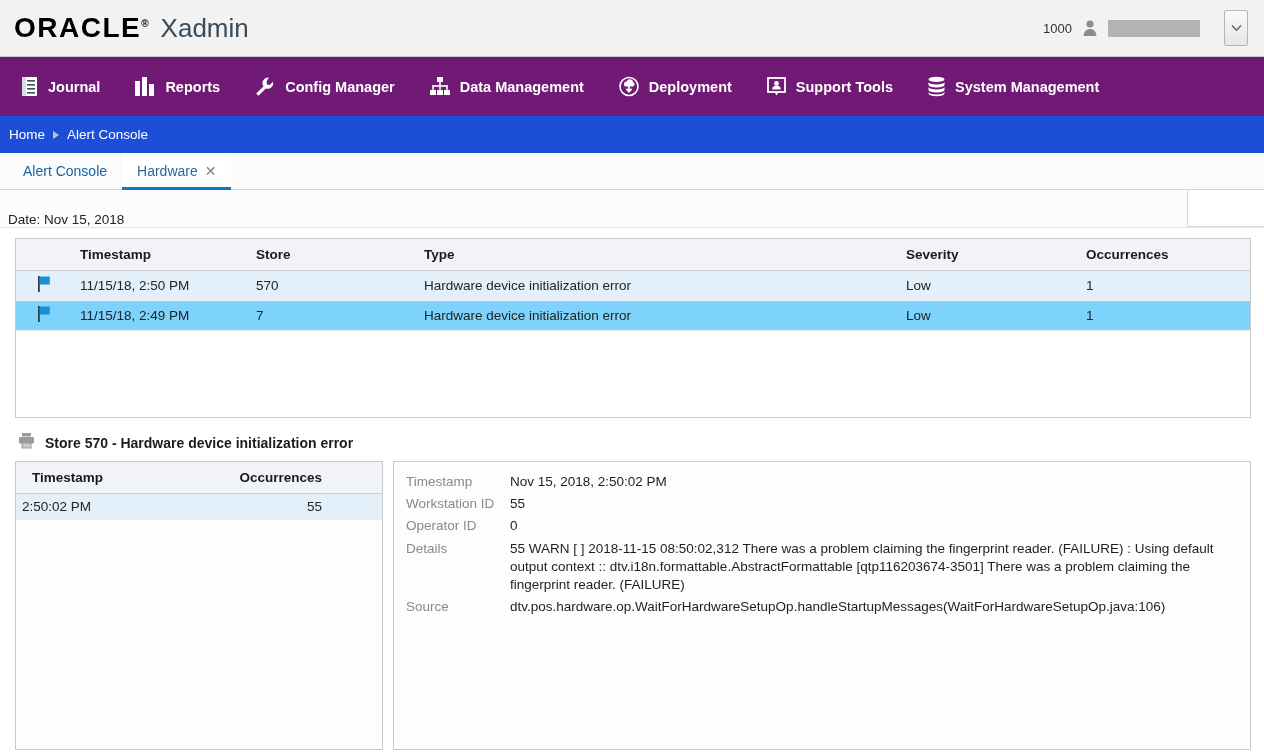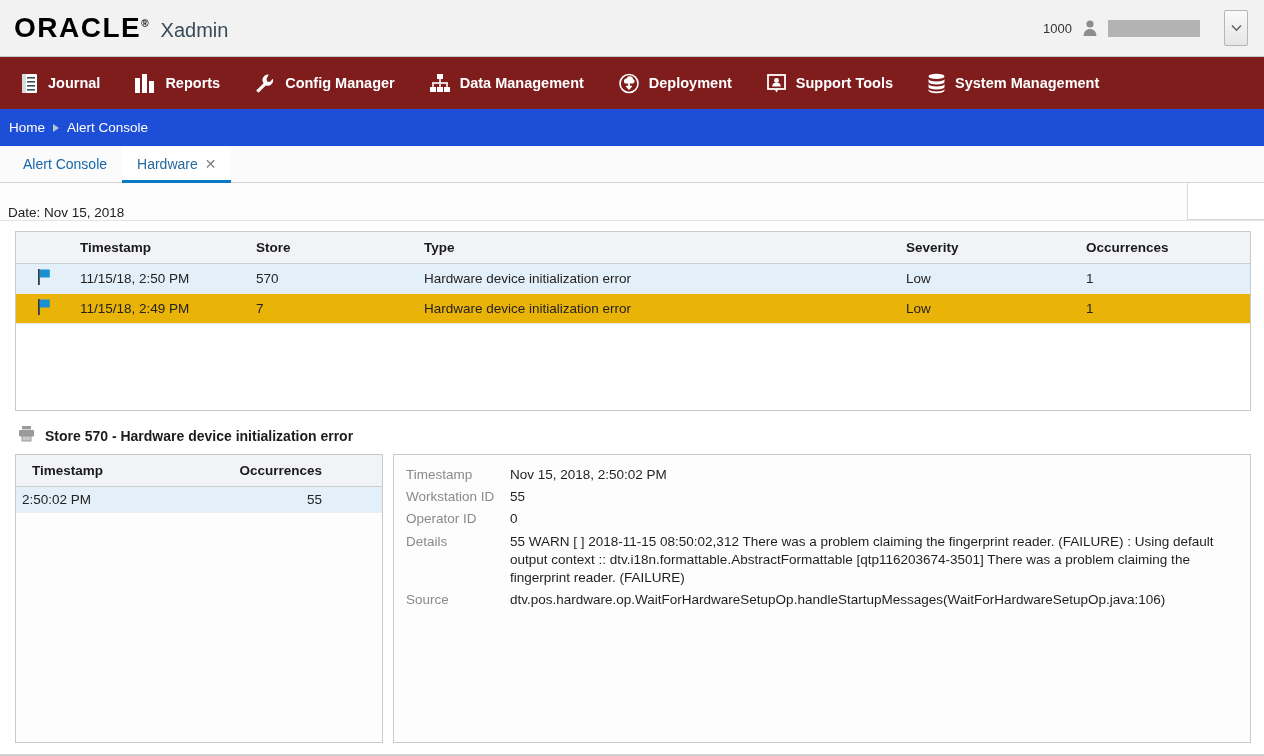--- a/index.html
+++ b/index.html
@@ -31,21 +31,21 @@
     letter-spacing: 1.5px;
     line-height: 1;
     position: relative;
   }
   .oracle-logo .reg {
     font-size: 10px;
     vertical-align: super;
     letter-spacing: 0;
   }
   .app-name {
-    font-size: 20px;
+    font-size: 26px;
     color: #3a4a56;
     margin-left: 12px;
     font-weight: normal;
   }
   .masthead-right {
     margin-left: auto;
     display: flex;
     align-items: center;
     gap: 10px;
   }
@@ -61,22 +61,22 @@
     background: linear-gradient(#fafafa, #e6e6e6);
     border: 1px solid #b5b5b5;
     border-radius: 2px;
     margin-left: 14px;
     display: flex; align-items: center; justify-content: center;
     cursor: pointer;
   }
 
   
   .globalnav {
-    height: 52px;
-    background: #7f1d1d;
+    height: 59px;
+    background: #701a75;
     display: flex;
     align-items: center;
     padding-left: 20px;
   }
   .nav-item {
     display: flex;
     align-items: center;
     gap: 9px;
     color: #ffffff;
     font-size: 14.5px;
@@ -195,21 +195,21 @@
     font-size: 13.5px;
     height: 28px;
   }
   table.grid tbody td {
     padding: 5px 6px;
     color: #232323;
     border-bottom: 1px solid #ededed;
     height: 25px;
   }
   tr.row-selected td { background: #e4f0f9; }
-  tr.row-plain td { background: #eab308; }
+  tr.row-plain td { background: #7dd3fc; }
   .col-flag  { width: 58px; padding-left: 22px !important; }
   .col-ts    { width: 176px; }
   .col-store { width: 168px; }
   .col-type  { width: 482px; }
   .col-sev   { width: 180px; }
   .col-occ   { width: auto; }
   .flag-icon { display: block; }
 
   
   .detail-header {

